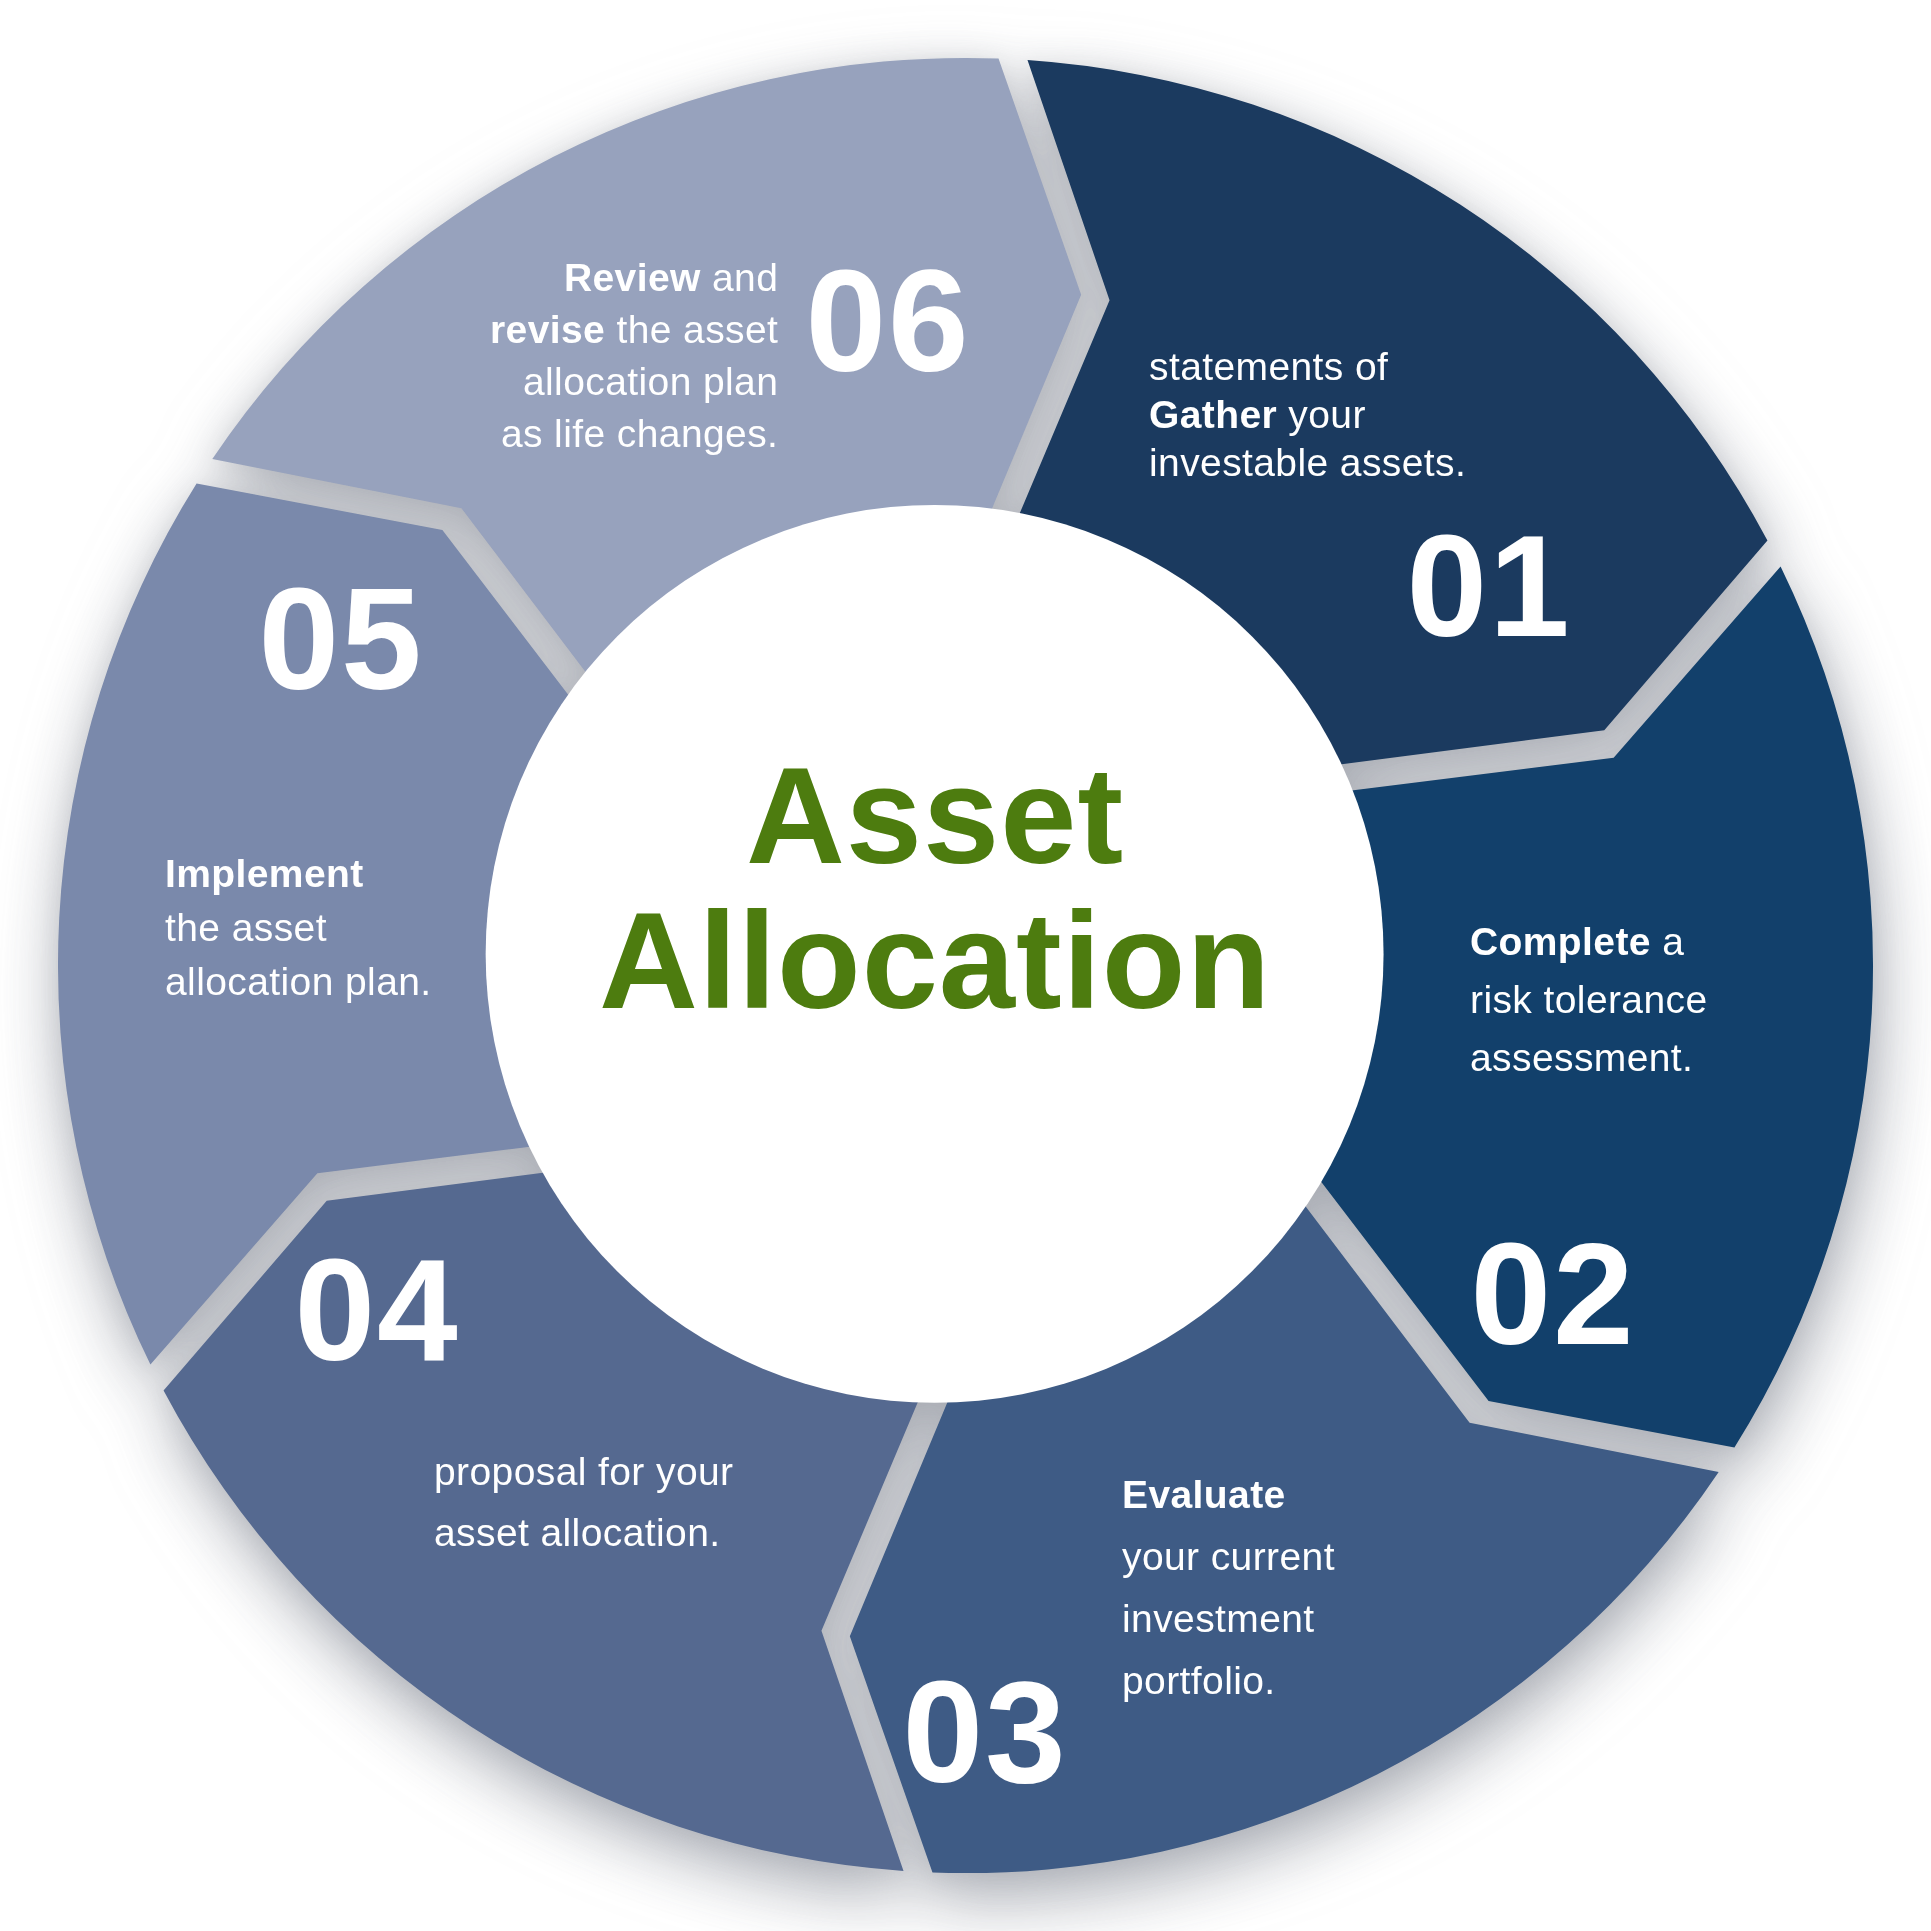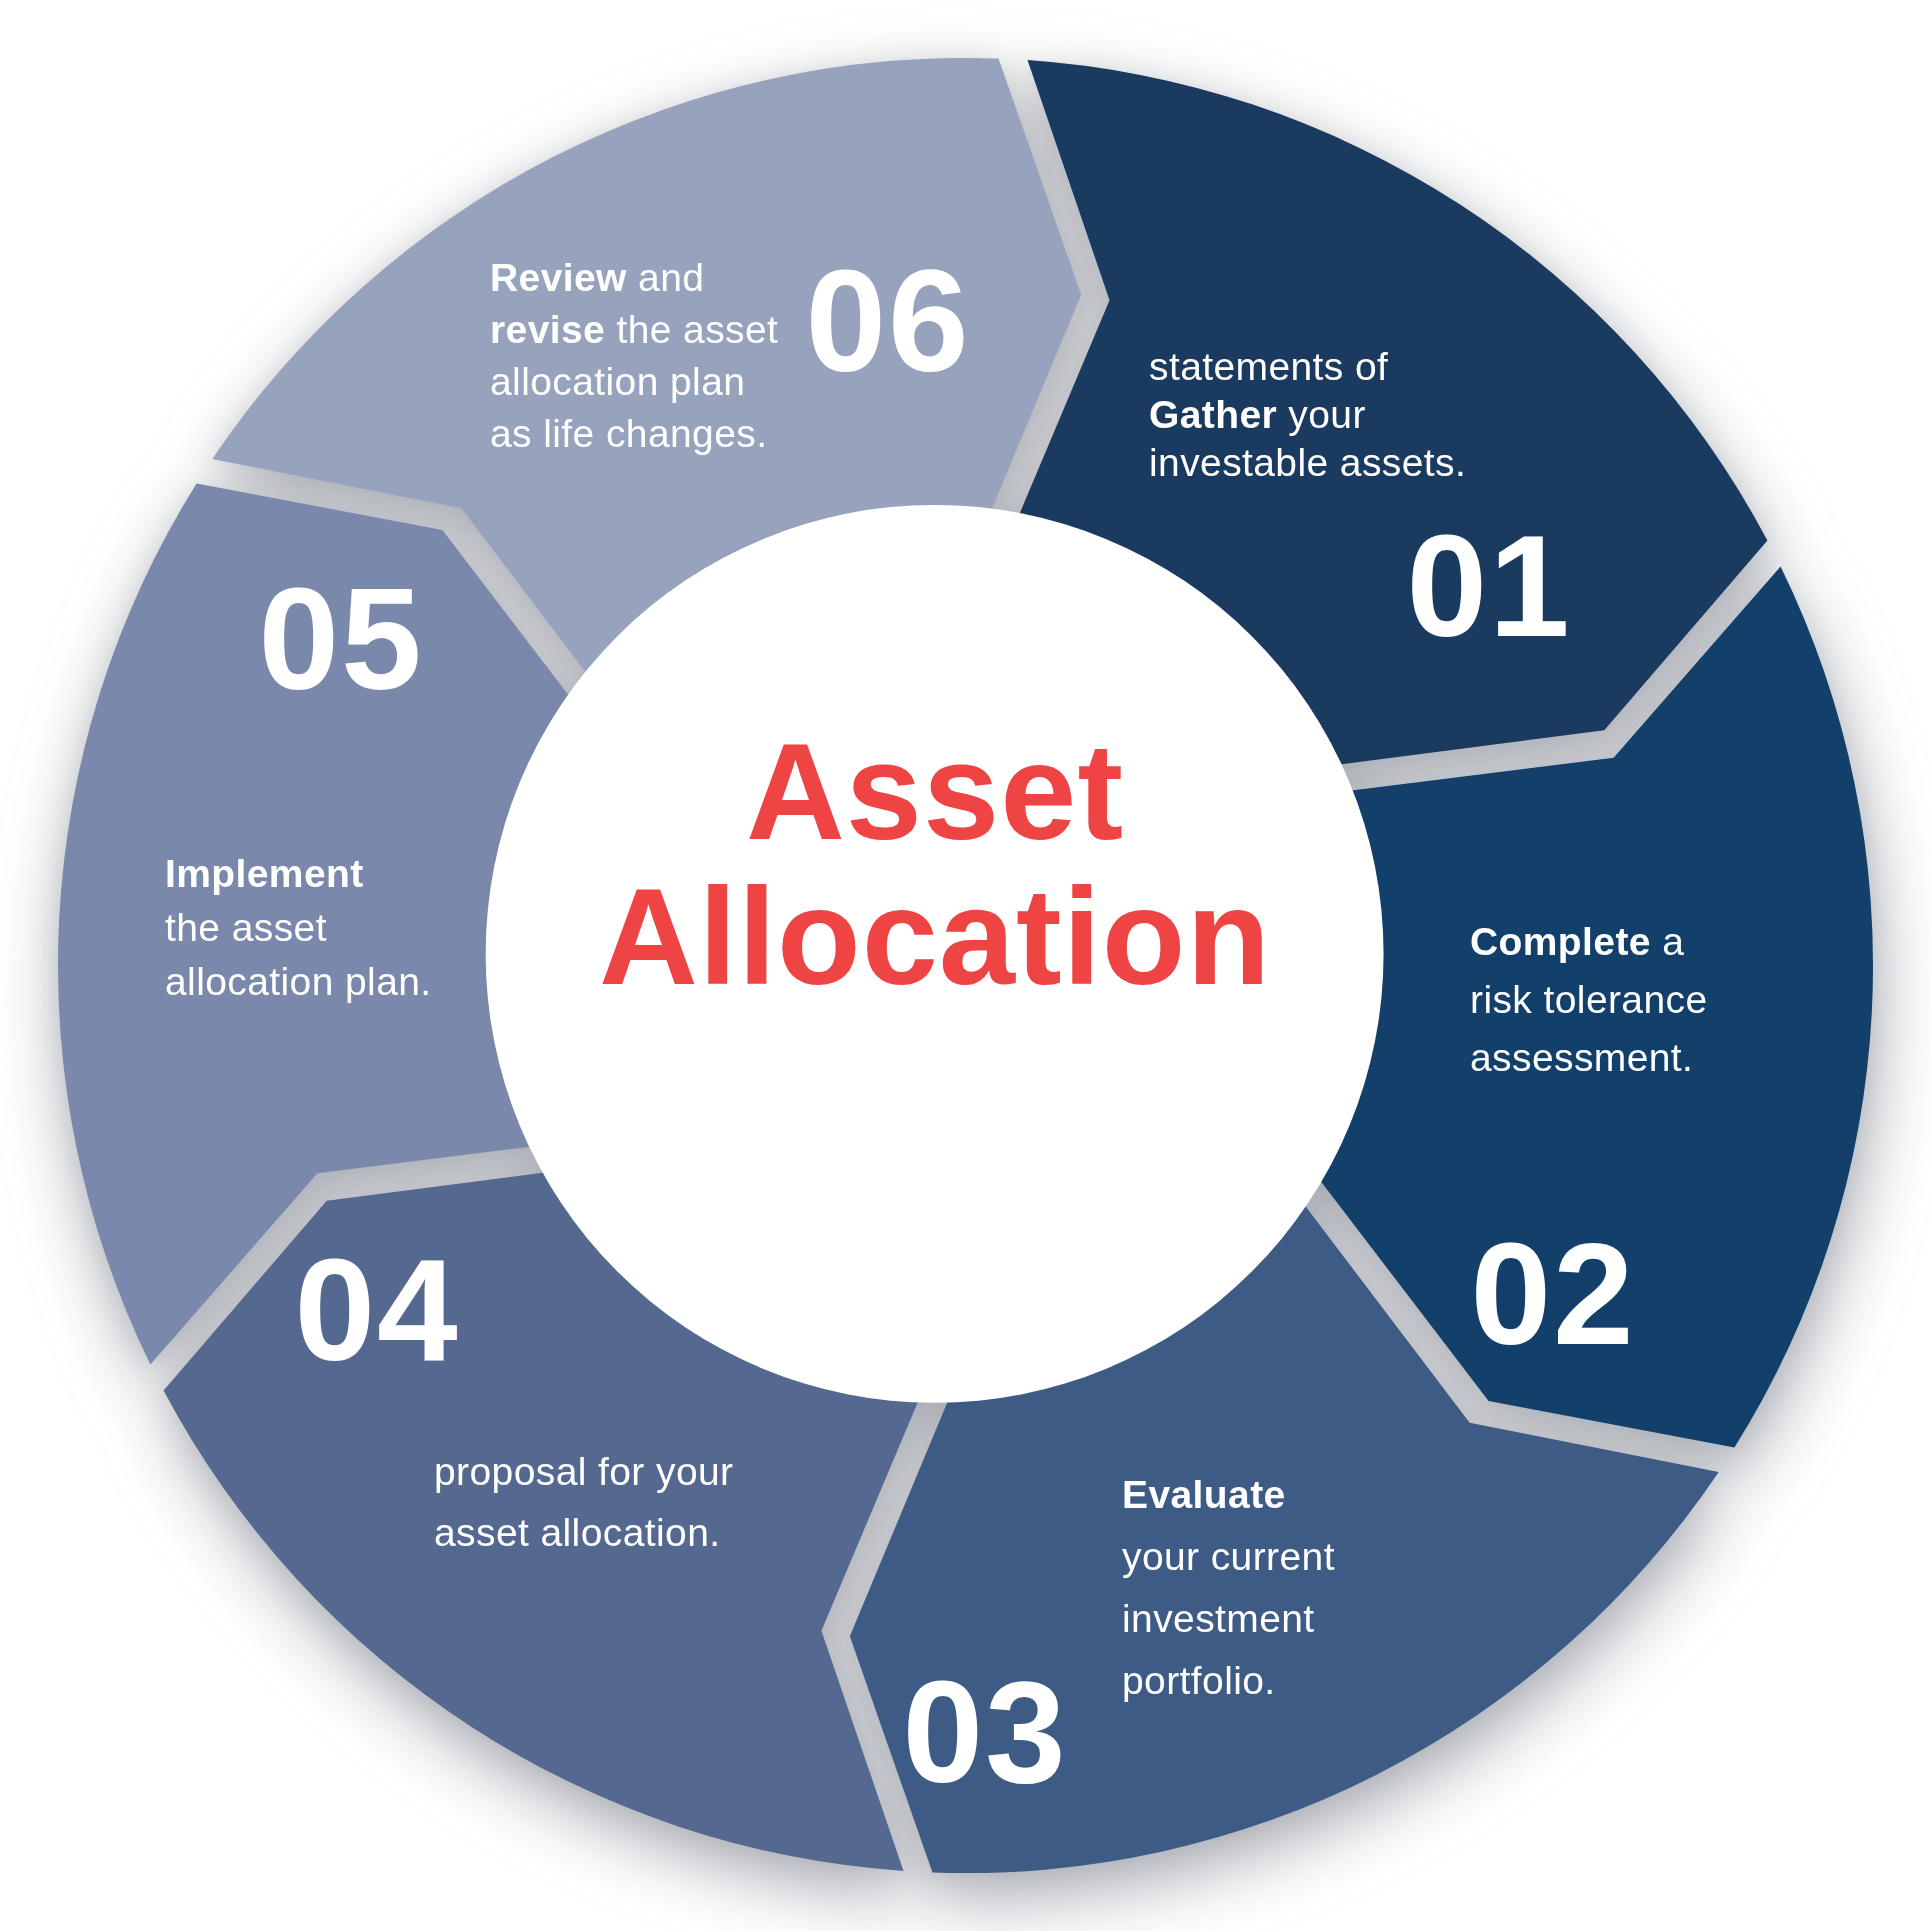--- a/index.html
+++ b/index.html
@@ -63,26 +63,26 @@
         <span class="ln"><span>proposal for your</span></span>
         <span class="ln"><span>asset allocation.</span></span>
       </div>
       <div class="seg-number" style="left: 341px; top: 639px;">05</div>
       <div class="seg-text" style="left: 150px; top: 847px; line-height: 54px; margin-left: 15px;">
         <span class="ln"><span class="b">Implement</span></span>
         <span class="ln"><span>the asset</span></span>
         <span class="ln"><span>allocation plan.</span></span>
       </div>
       <div class="seg-number" style="left: 888px; top: 321px;">06</div>
-      <div class="seg-text" style="left: 490px; top: 252px; line-height: 52px;">
+      <div class="seg-text" style="left: 490px; top: 252px; line-height: 52px; text-align: right;">
         <span class="ln"><span class="b">Review</span><span> and</span></span>
         <span class="ln"><span class="b">revise</span><span> the asset</span></span>
         <span class="ln"><span>allocation plan</span></span>
         <span class="ln"><span>as life changes.</span></span>
       </div>
     </div>
 
-  <div id="center-title" style="left: 935px; top: 719px; color: #ef4444;">
+  <div id="center-title" style="left: 935px; top: 743px; color: #4d7c0f;">
     <div>Asset</div>
     <div>Allocation</div>
   </div>
 </div>
 
 
 </body></html>

